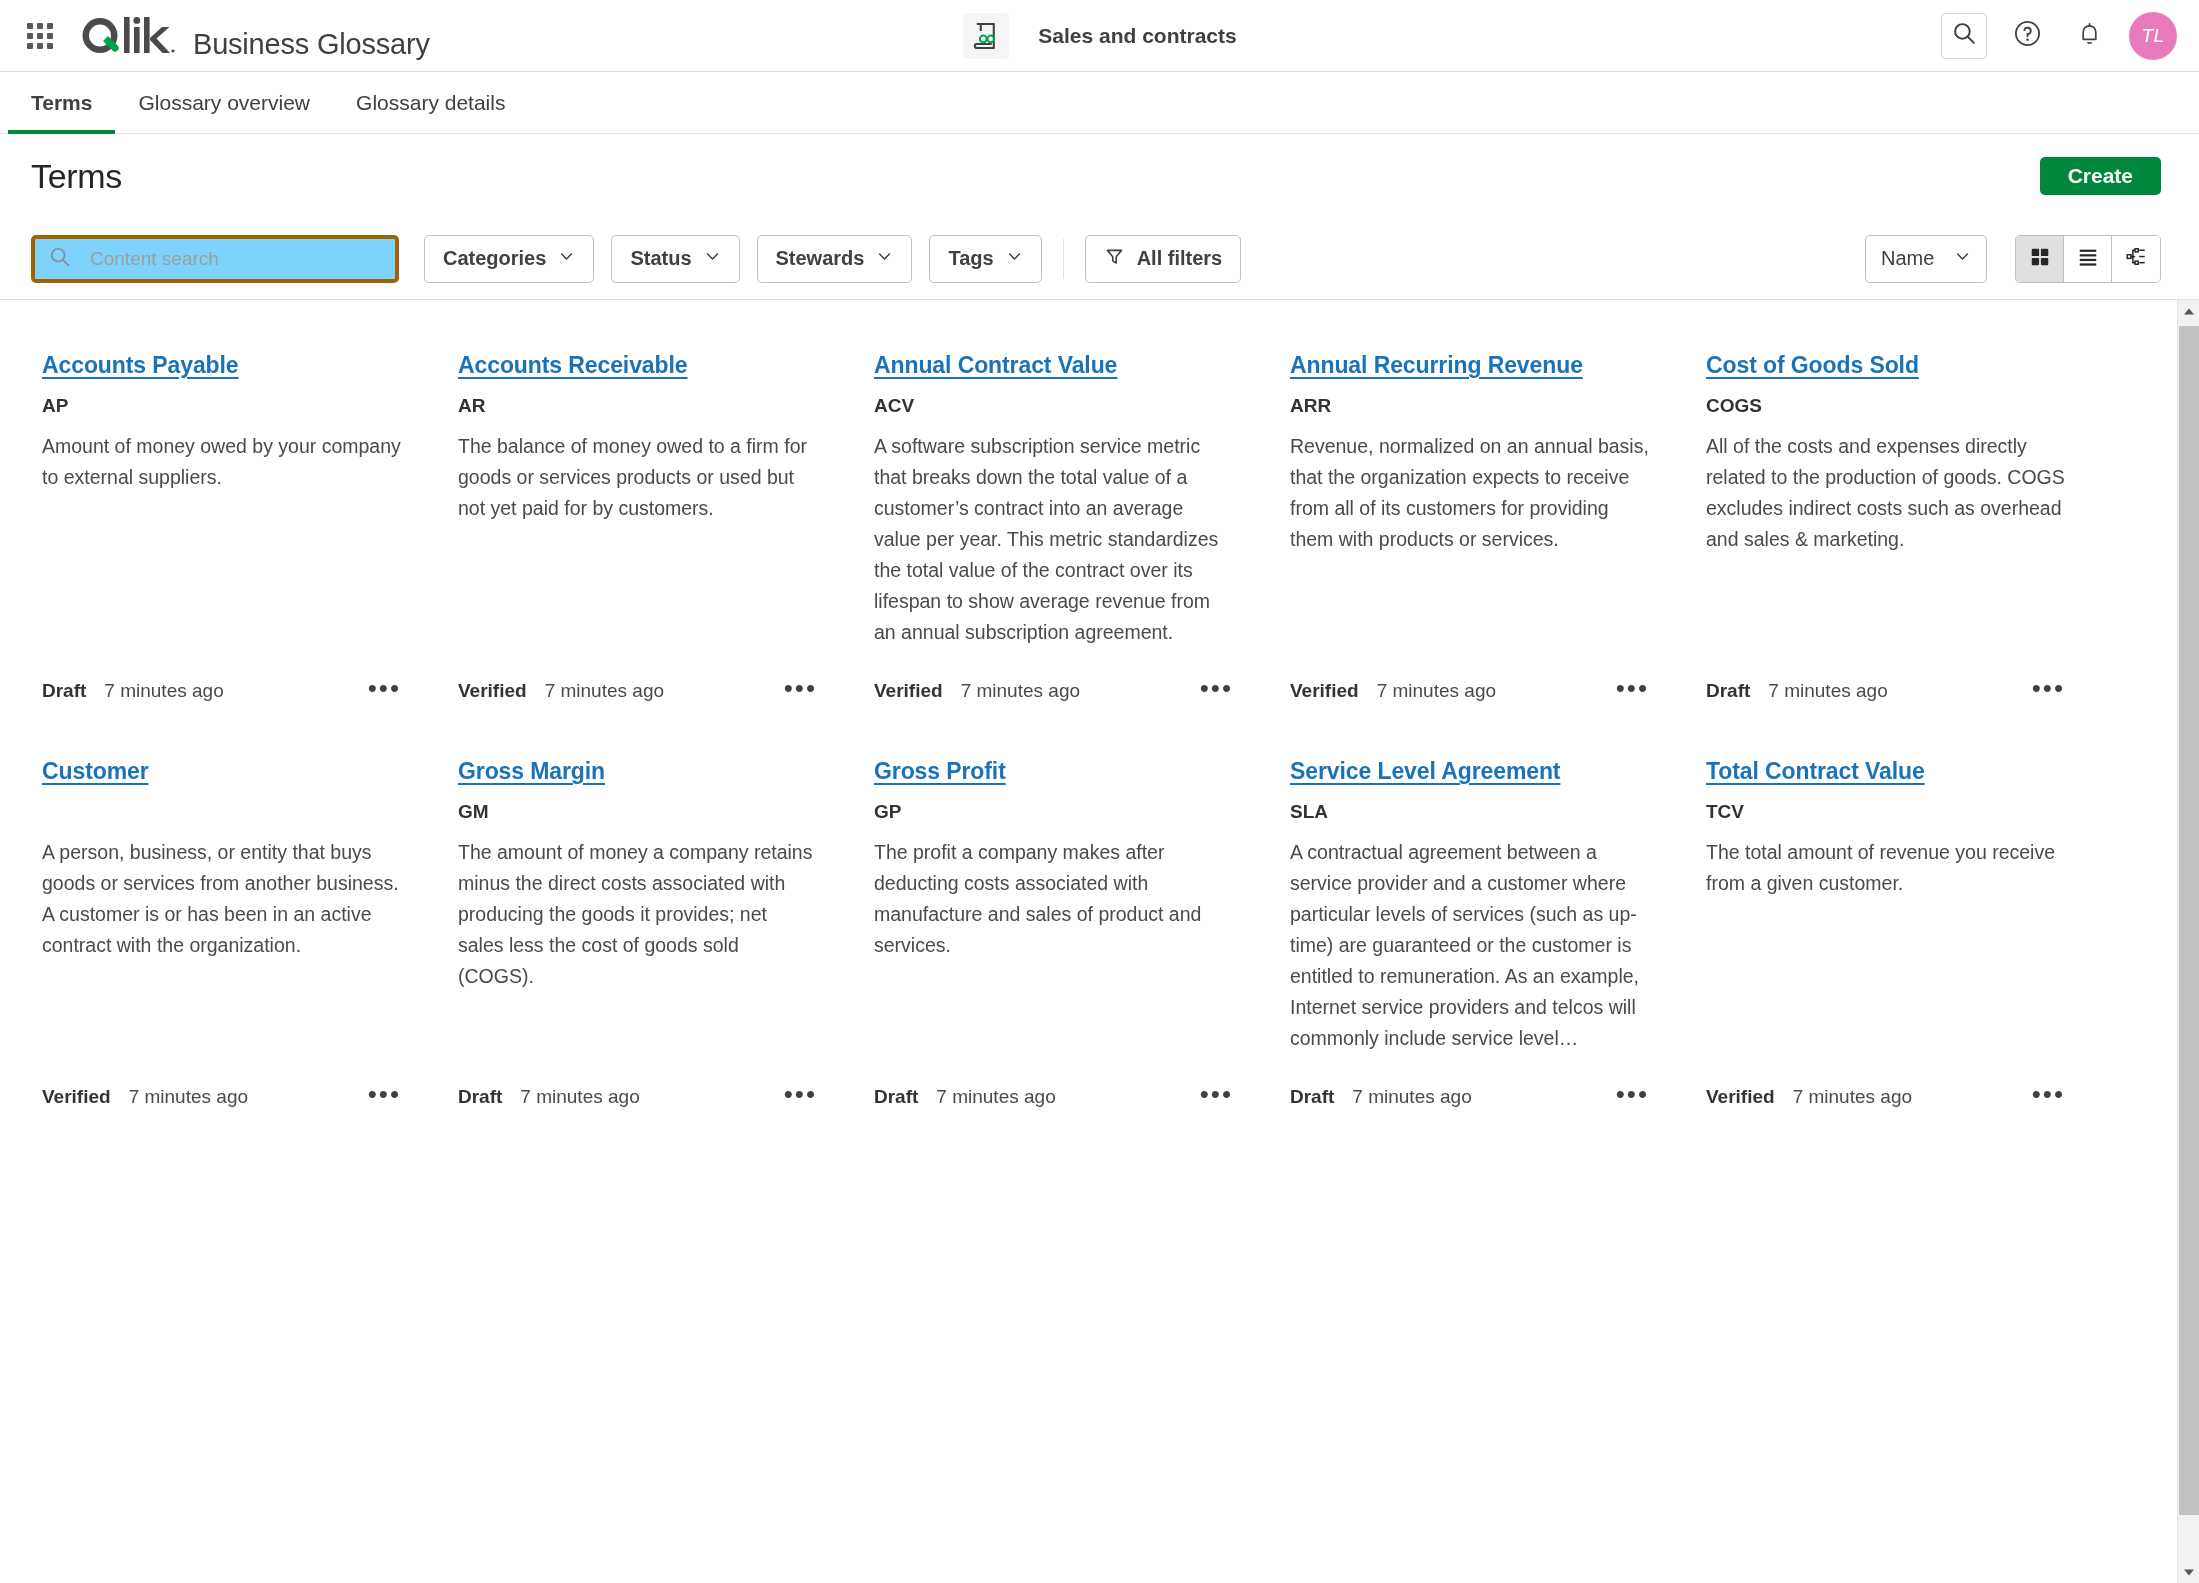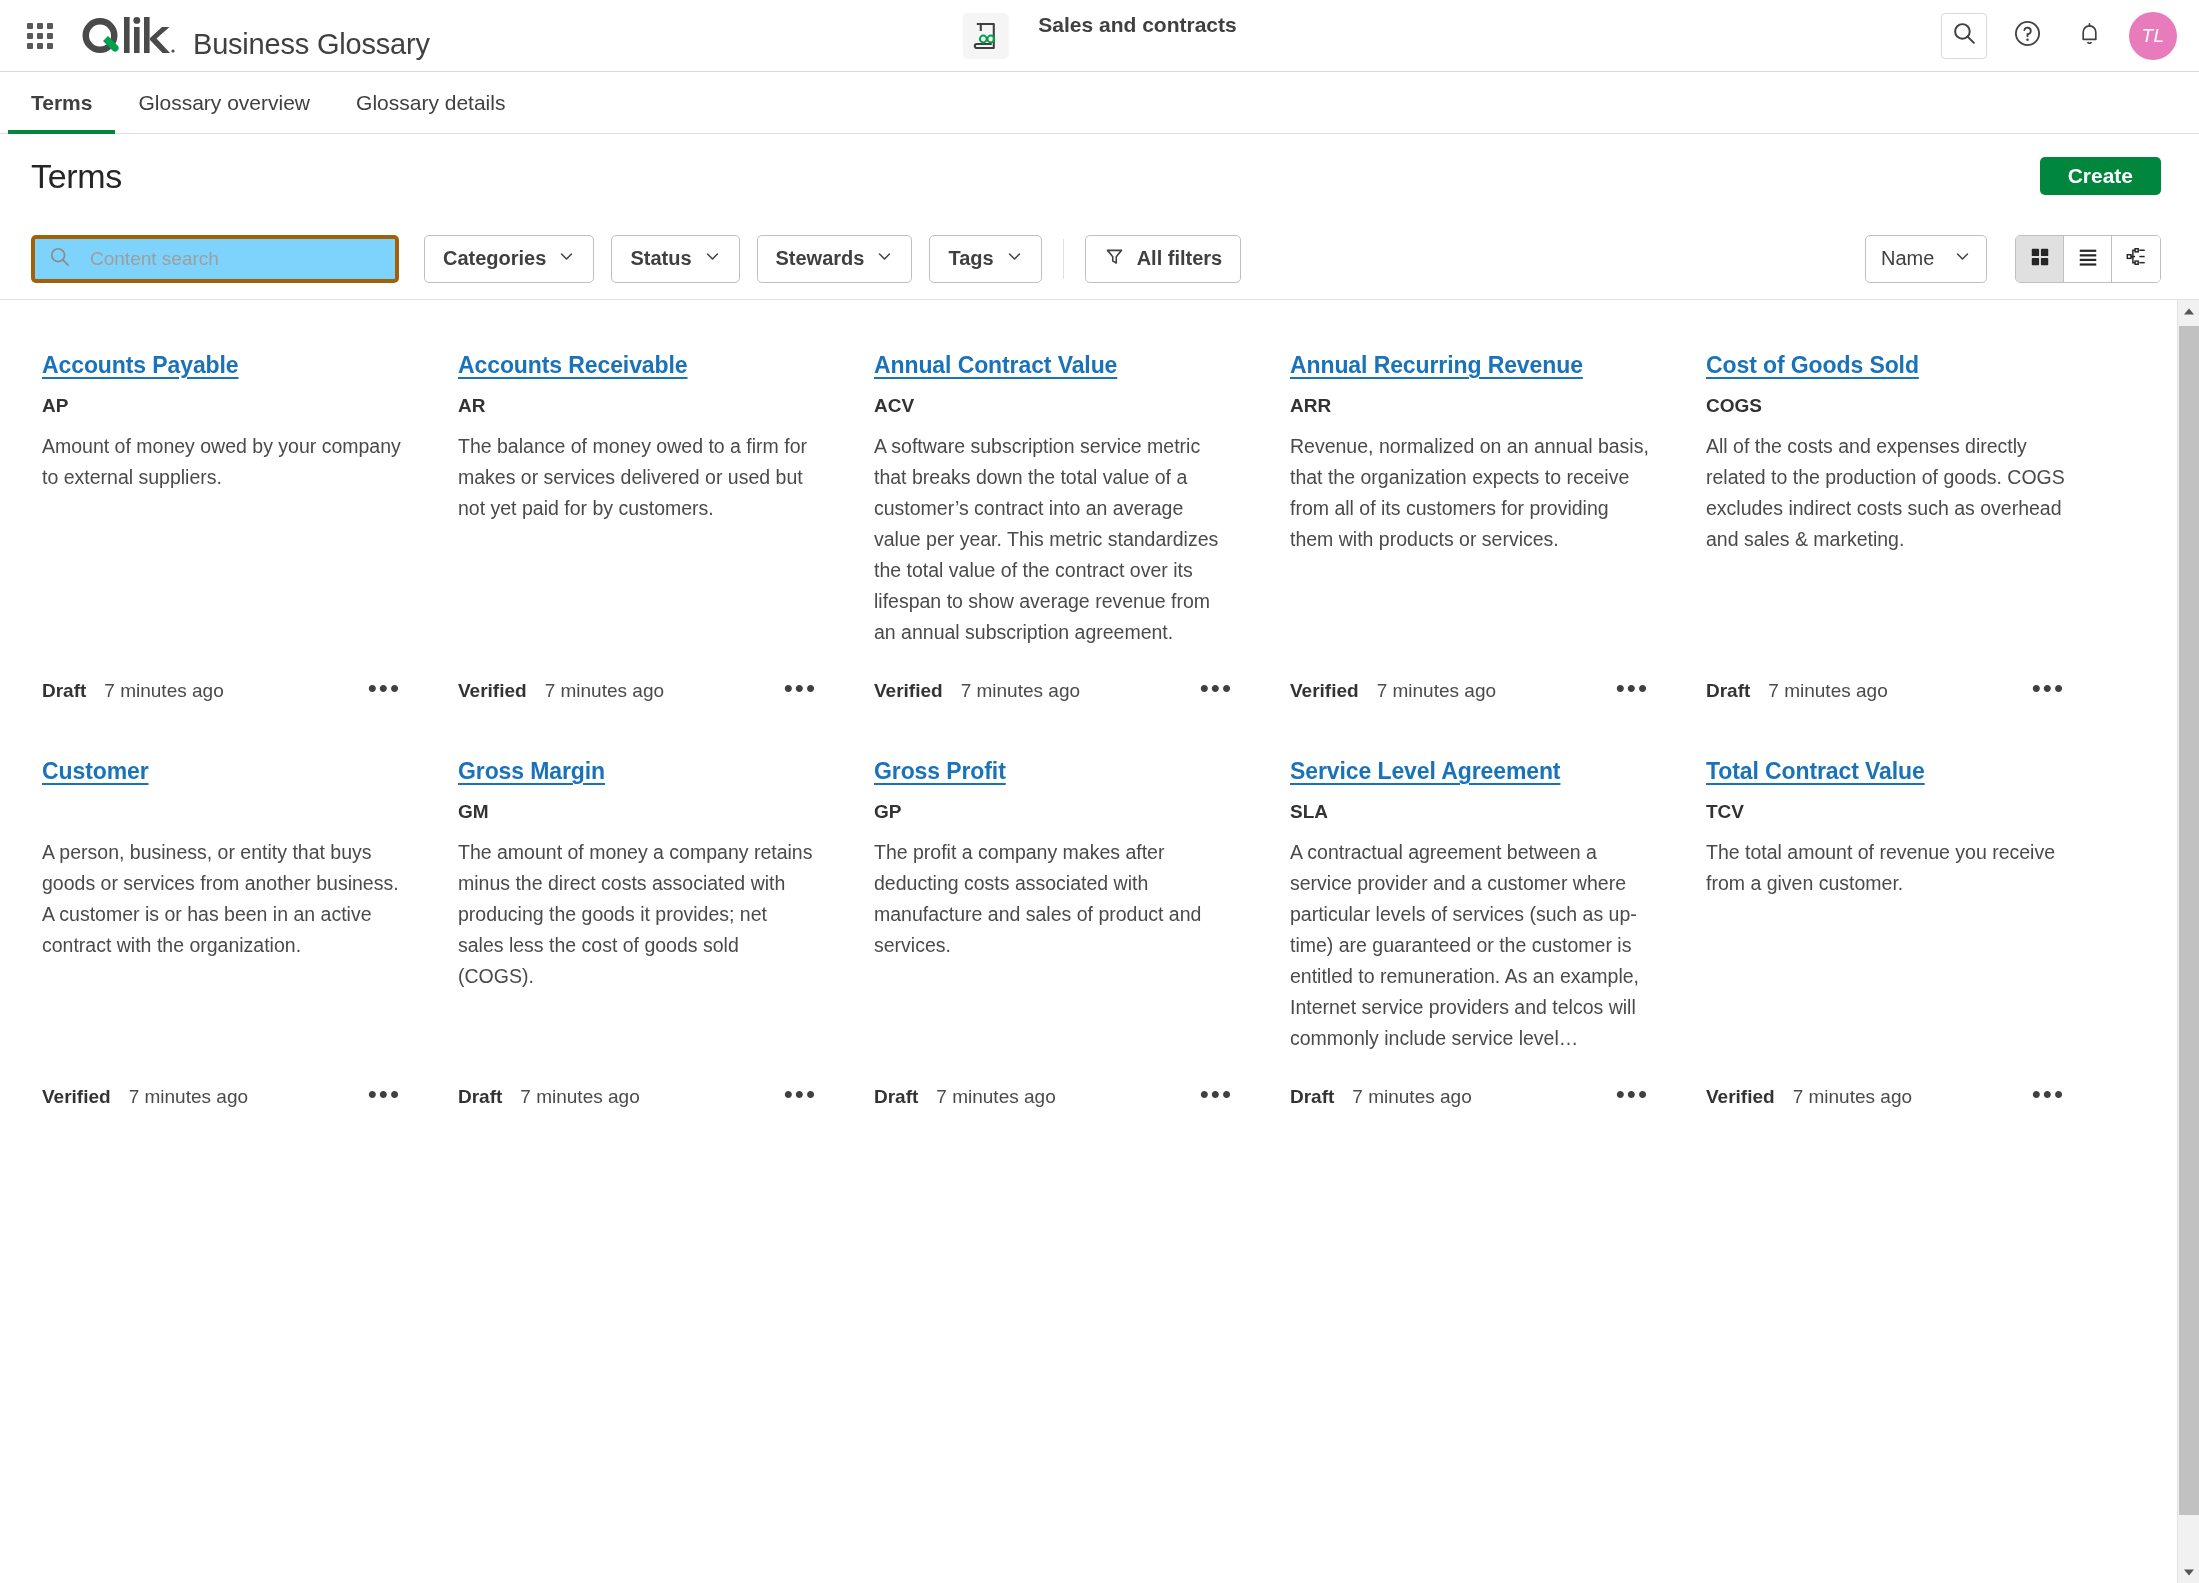--- a/index.html
+++ b/index.html
@@ -44,20 +44,21 @@
     letter-spacing: -0.2px;
     position: relative;
     top: 9px;
   }
 
   .space-chip {
     position: absolute;
     left: 50%;
     transform: translateX(-50%);
     display: flex;
+    align-items: center;
     gap: 30px;
     cursor: pointer;
   }
   .space-icon-box {
     width: 46px; height: 46px;
     background: #f5f5f5;
     border-radius: 5px;
     display: flex; align-items: center; justify-content: center;
   }
   .space-name { font-size: 21px; color: #404040; font-weight: 600; }
@@ -529,21 +530,21 @@
         <div class="card-desc">Amount of money owed by your company to external suppliers.</div>
         <div class="card-foot">
           <span class="card-status">Draft</span>
           <span class="card-time">7 minutes ago</span>
           <span class="card-menu">•••</span>
         </div>
       </div>
       <div class="card">
         <a class="card-title">Accounts Receivable</a>
         <div class="card-abbr">AR</div>
-        <div class="card-desc">The balance of money owed to a firm for makes or services delivered or used but not yet paid for by customers.</div>
+        <div class="card-desc">The balance of money owed to a firm for goods or services products or used but not yet paid for by customers.</div>
         <div class="card-foot">
           <span class="card-status">Verified</span>
           <span class="card-time">7 minutes ago</span>
           <span class="card-menu">•••</span>
         </div>
       </div>
       <div class="card">
         <a class="card-title">Annual Contract Value</a>
         <div class="card-abbr">ACV</div>
         <div class="card-desc">A software subscription service metric that breaks down the total value of a customer’s contract into an average value per year. This metric standardizes the total value of the contract over its lifespan to show average revenue from an annual subscription agreement.</div>

